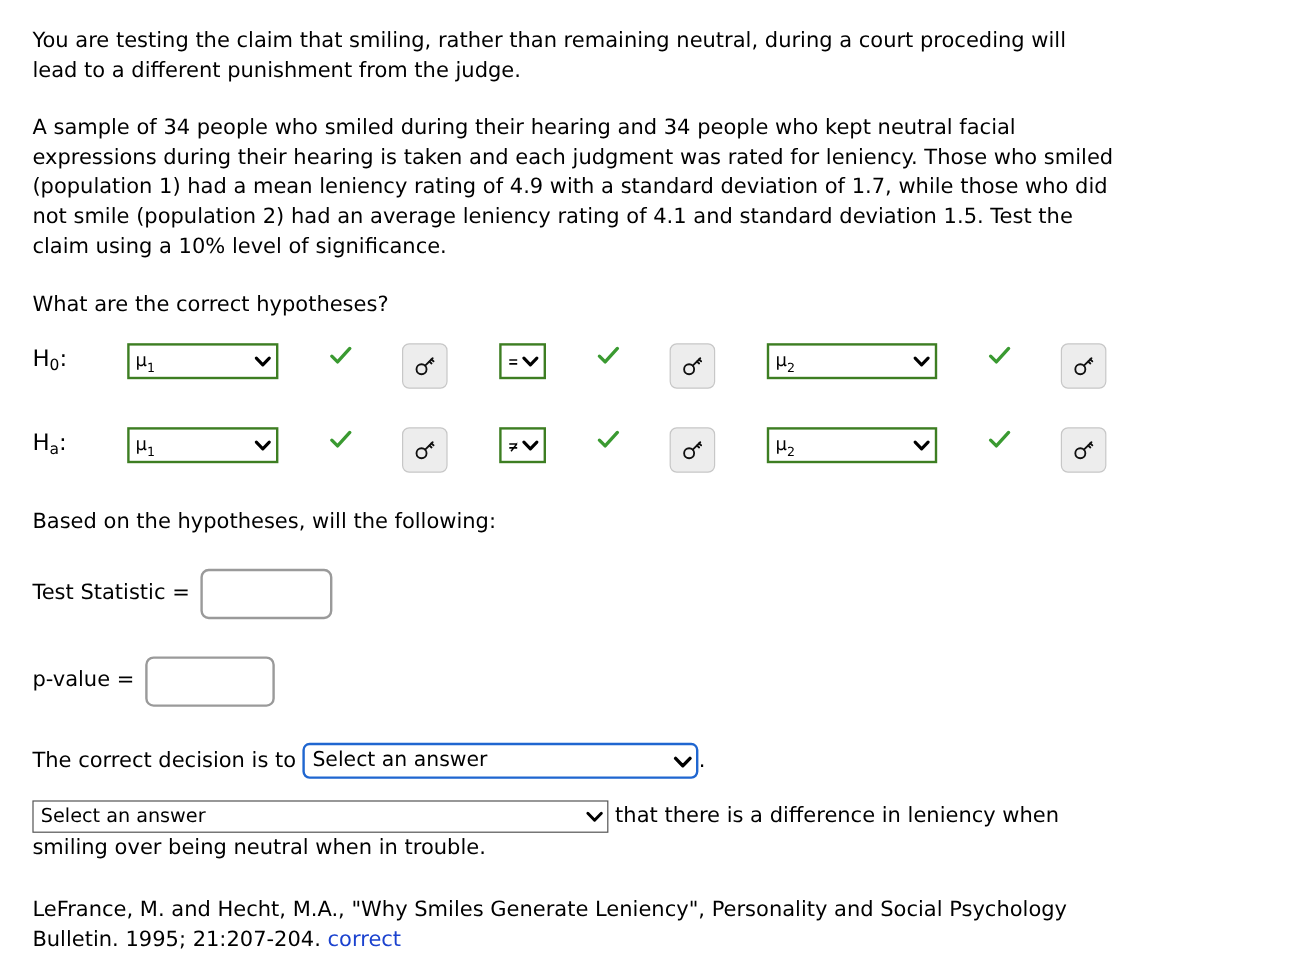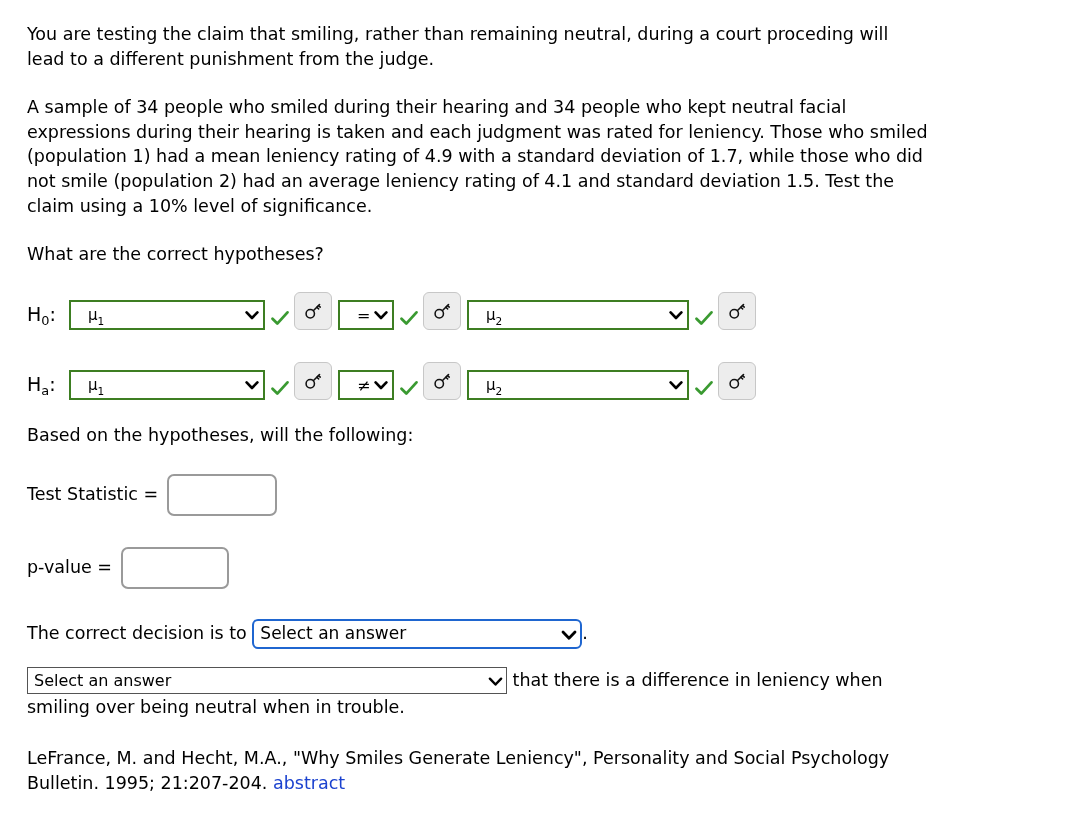--- a/index.html
+++ b/index.html
@@ -26,42 +26,43 @@
 
   p.para {
     margin: 0 0 0 0;
     max-width: 1045px;
   }
   .gap-lg { height: 23px; }
 
   
   .hyp-row {
     display: flex;
-    align-items: flex-end;
+    align-items: flex-start;
     height: 44px;
+    gap: 37px;
   }
   .hyp-label {
     font-size: 19px;
     width: 42px;
     flex: 0 0 42px;
     white-space: nowrap;
   }
   .hyp-label sub {
     font-size: 0.68em;
     vertical-align: -0.28em;
   }
 
   .sel-green {
     box-sizing: border-box;
     border: 2px solid #3d7e22;
     background: #ffffff;
     height: 30px;
     display: flex;
     align-items: center;
-    padding: 0 4px 0 17px;
+    padding: 0 4px 0 5px;
     font-family: "DejaVu Sans", "Liberation Sans", sans-serif;
     font-size: 15px;
     position: relative;
     overflow: hidden;
   }
   .sel-green .val {
     flex: 1 1 auto;
     white-space: nowrap;
     overflow: hidden;
     line-height: 1;
@@ -383,16 +384,16 @@
     </span>
     <span>that there is a</span>
     <span>difference in leniency when smiling over being neutral when in trouble.</span>
   </div>
 
   <div style="height:26px"></div>
 
   <div class="para">
     <span>LeFrance, M. and Hecht, M.A., "Why Smiles Generate Leniency", Personality and Social Psychology Bulletin.</span>
     <span>1995; 21:207-204.</span>
-    <a class="link" href="#">abstract</a>
+    <a class="link" href="#">correct</a>
   </div>
 
 </div>
 
 </body></html>

